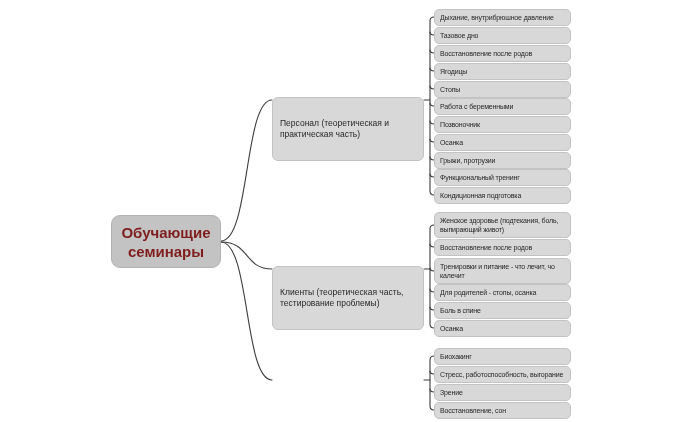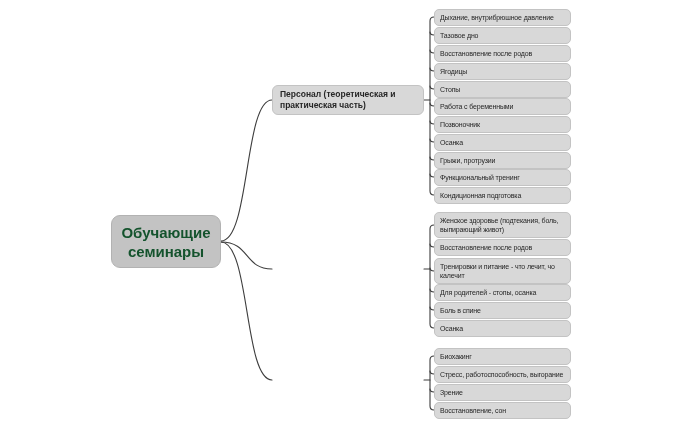--- a/index.html
+++ b/index.html
@@ -9,26 +9,26 @@
   }
   svg.connectors{position:absolute;left:0;top:0;}
   .node{
     position:absolute;box-sizing:border-box;background:#d8d8d8;
     border:1px solid #c3c3c3;color:#262626;
   }
   .root{
     left:111px;top:215px;width:110px;height:53px;border-radius:9px;
     background:#c3c3c3;border:1px solid #b2b2b2;
     display:flex;align-items:center;justify-content:center;text-align:center;
-    font-size:15px;font-weight:600;line-height:19px;color:#14532d;
+    font-size:15px;font-weight:600;line-height:19px;color:#7f1d1d;
   }
   .branch{
-    left:272px;width:152px;border-radius:6px;padding:3px 7px;
-    font-size:8.5px;font-weight:bold;line-height:11px;
-    display:flex;align-items:center;
+    left:272px;width:152px;border-radius:6px;padding:20px 7px;
+    font-size:8.5px;font-weight:normal;line-height:11px;
+    display:flex;align-items:center;margin-top:12px;
   }
   .branch.b1{top:85px;}
   .branch.b2{top:254px;}
   .branch.b3{top:369px;min-height:22px;}
   .leaf{
     left:434px;width:137px;border-radius:5px;padding:3px 5px;
     font-size:7px;letter-spacing:-0.15px;line-height:9px;
     display:flex;align-items:center;min-height:16px;
   }
   .leaf.single{white-space:nowrap;overflow:hidden;}
@@ -65,20 +65,21 @@
 
     <path d="M424 380 L430 380"></path>
     <path d="M434 356 Q430 356 430 360 L430 406 Q430 410 434 410"></path>
     <path d="M430 371 Q430 374 434 374"></path>
     <path d="M430 389 Q430 392 434 392"></path>
   </svg>
 
   <div class="node root">Обучающие семинары</div>
 
   <div class="node branch b1">Персонал (теоретическая и практическая часть)</div>
+  <div class="node branch b2">Клиенты (теоретическая часть, тестирование проблемы)</div>
 
   <div class="node leaf single" style="top:9px">Дыхание, внутрибрюшное давление</div>
   <div class="node leaf single" style="top:27px">Тазовое дно</div>
   <div class="node leaf single" style="top:45px">Восстановление после родов</div>
   <div class="node leaf single" style="top:63px">Ягодицы</div>
   <div class="node leaf single" style="top:81px">Стопы</div>
   <div class="node leaf single" style="top:98px">Работа с беременными</div>
   <div class="node leaf single" style="top:116px">Позвоночник</div>
   <div class="node leaf single" style="top:134px">Осанка</div>
   <div class="node leaf single" style="top:152px">Грыжи, протрузии</div>

